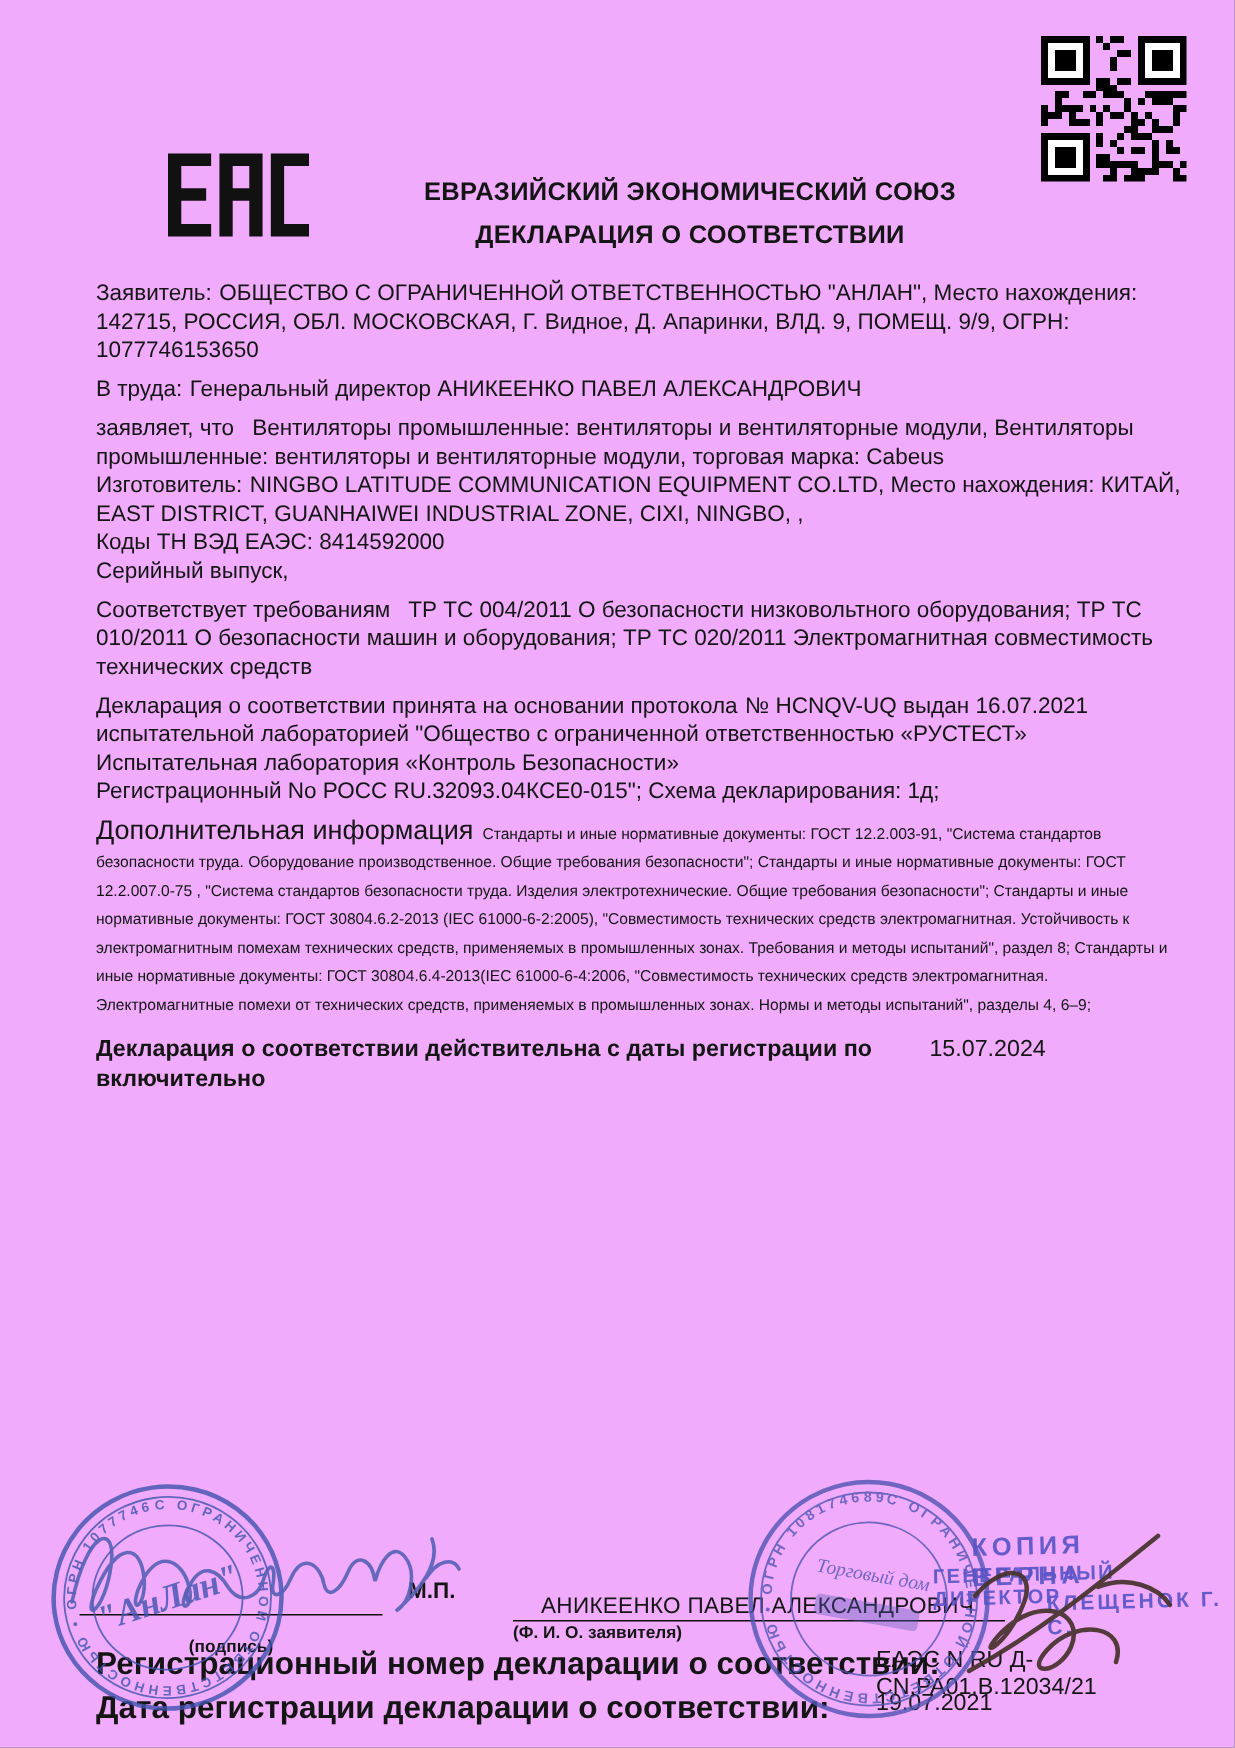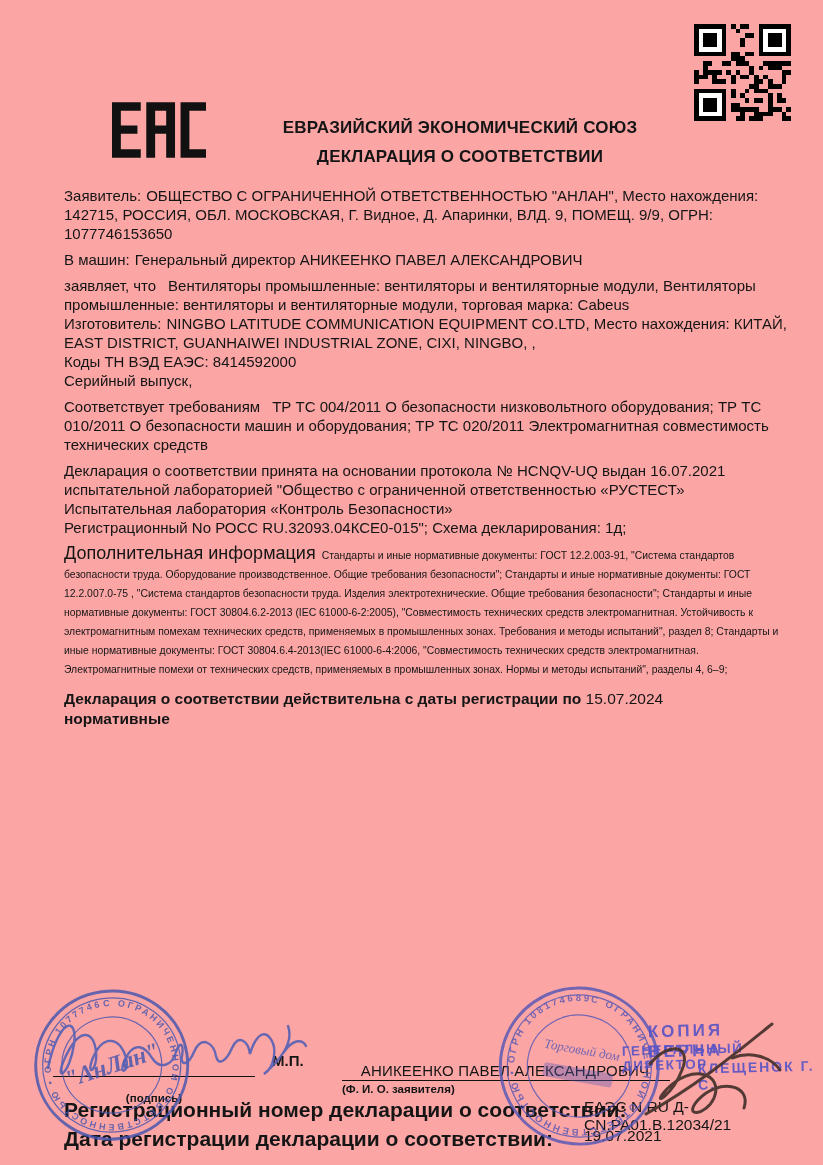--- a/index.html
+++ b/index.html
@@ -1,34 +1,34 @@
 <!DOCTYPE html>
 <html lang="ru"><head>
 <meta charset="utf-8">
 <style>
   html,body{margin:0;padding:0;background:#888;}
   .page{
-    position:relative;width:823px;height:1165px;margin:0 auto;background:#fca5a5;
+    position:relative;width:823px;height:1165px;margin:0 auto;background:#f0abfc;
     font-family:"Liberation Sans","DejaVu Sans",sans-serif;color:#151515;overflow:hidden;
   }
   
   .eac-logo{position:absolute;left:112px;top:100px;width:94px;height:60px;}
   .titles{position:absolute;left:160px;top:118px;width:600px;text-align:center;}
   .title-line{font-weight:bold;font-size:17px;line-height:20px;letter-spacing:.2px;}
   .title-line.second{margin-top:9px;}
   .qr{position:absolute;left:694px;top:24px;width:97px;height:97px;}
   
   .body-text{position:absolute;left:64px;top:186px;width:728px;font-size:15px;line-height:19px;}
   .para{margin:0 0 7px 0;}
   .lead{font-weight:normal;margin-right:5px;}
   .lead.wide{margin-right:12px;}
   .addl-head{font-weight:normal;font-size:18px;margin-right:6px;}
   .small-text{font-size:10.4px;line-height:12.8px;}
   .validity{font-weight:bold;font-size:15.5px;line-height:20px;margin-top:12px;}
-  .validity .date{font-weight:normal;}
+  .validity .date{font-weight:normal;margin-left:34px;}
   
   .abs{position:absolute;}
   .mp{left:272px;top:1052px;font-weight:bold;font-size:15px;}
   .sig-line-left{left:53px;top:1076px;width:202px;border-top:1.6px solid #111;}
   .sig-caption-left{left:53px;top:1080px;width:202px;text-align:center;font-size:11.5px;font-weight:bold;margin-top:12px;}
   .fio-name{left:338px;top:1062px;width:334px;text-align:center;font-size:15px;letter-spacing:.2px;}
   .sig-line-right{left:342px;top:1080px;width:328px;border-top:1.6px solid #111;}
   .sig-caption-right{left:342px;top:1083px;width:328px;text-align:left;font-size:11.5px;font-weight:bold;}
   .reg-label{left:64px;font-weight:bold;font-size:21px;}
   .reg-value{left:584px;font-size:15.5px;}
@@ -179,38 +179,38 @@
       <rect x="72" y="9" width="13.5" height="13.5"></rect>
       <rect x="0" y="63" width="31.5" height="31.5"></rect>
       <rect fill="#fff" x="4.5" y="67.5" width="22.5" height="22.5"></rect>
       <rect x="9" y="72" width="13.5" height="13.5"></rect>
     </svg>
 
   <div class="body-text">
 
     <p class="para"><span class="lead">Заявитель:</span><span>ОБЩЕСТВО С ОГРАНИЧЕННОЙ ОТВЕТСТВЕННОСТЬЮ "АНЛАН", Место нахождения: 142715, РОССИЯ, ОБЛ. МОСКОВСКАЯ, Г. Видное, Д. Апаринки, ВЛД. 9, ПОМЕЩ. 9/9, ОГРН: 1077746153650</span></p>
 
-    <p class="para"><span class="lead">В машин:</span><span>Генеральный директор АНИКЕЕНКО ПАВЕЛ АЛЕКСАНДРОВИЧ</span></p>
+    <p class="para"><span class="lead">В труда:</span><span>Генеральный директор АНИКЕЕНКО ПАВЕЛ АЛЕКСАНДРОВИЧ</span></p>
 
     <p class="para"><span class="lead wide">заявляет, что</span><span>Вентиляторы промышленные: вентиляторы и вентиляторные модули, Вентиляторы промышленные: вентиляторы и вентиляторные модули, торговая марка: Cabeus</span><br>
       <span class="lead">Изготовитель:</span><span>NINGBO LATITUDE COMMUNICATION EQUIPMENT CO.LTD, Место нахождения: КИТАЙ, EAST DISTRICT, GUANHAIWEI INDUSTRIAL ZONE, CIXI, NINGBO, ,</span><br>
       <span>Коды ТН ВЭД ЕАЭС: 8414592000</span><br>
       <span>Серийный выпуск,</span></p>
 
     <p class="para"><span class="lead wide">Соответствует требованиям</span><span>ТР ТС 004/2011 О безопасности низковольтного оборудования; ТР ТС 010/2011 О безопасности машин и оборудования; ТР ТС 020/2011 Электромагнитная совместимость технических средств</span></p>
 
     <p class="para"><span class="lead">Декларация о соответствии принята на основании протокола</span><span>№ HCNQV-UQ  выдан 16.07.2021</span><br>
       <span>испытательной лабораторией "Общество с ограниченной ответственностью «РУСТЕСТ»</span><br>
       <span>Испытательная лаборатория «Контроль Безопасности»</span><br>
       <span>Регистрационный No РОСС RU.32093.04КСЕ0-015"; Схема декларирования: 1д;</span></p>
 
     <p class="para"><span class="addl-head">Дополнительная информация</span><span class="small-text">Стандарты и иные нормативные документы: ГОСТ 12.2.003-91, "Система стандартов безопасности труда. Оборудование производственное. Общие требования безопасности"; Стандарты и иные нормативные документы: ГОСТ 12.2.007.0-75 , "Система стандартов безопасности труда. Изделия электротехнические. Общие требования безопасности"; Стандарты и иные нормативные документы: ГОСТ 30804.6.2-2013 (IEC 61000-6-2:2005), "Совместимость технических средств электромагнитная. Устойчивость к электромагнитным помехам технических средств, применяемых в промышленных зонах. Требования и методы испытаний", раздел 8; Стандарты и иные нормативные документы: ГОСТ 30804.6.4-2013(IEC 61000-6-4:2006, "Совместимость технических средств электромагнитная. Электромагнитные помехи от технических средств, применяемых в промышленных зонах. Нормы и методы испытаний", разделы 4, 6–9;</span></p>
 
     <p class="para validity"><span>Декларация о соответствии действительна с даты регистрации по</span> <span class="date">15.07.2024</span><br>
-      <span>нормативные</span></p>
+      <span>включительно</span></p>
   </div>
 
   <div class="abs mp">М.П.</div>
   <div class="abs sig-line-left"></div>
   <div class="abs sig-caption-left">(подпись)</div>
 
   <div class="abs fio-name">АНИКЕЕНКО ПАВЕЛ АЛЕКСАНДРОВИЧ</div>
   <div class="abs sig-line-right"></div>
   <div class="abs sig-caption-right">(Ф. И. О. заявителя)</div>
 

